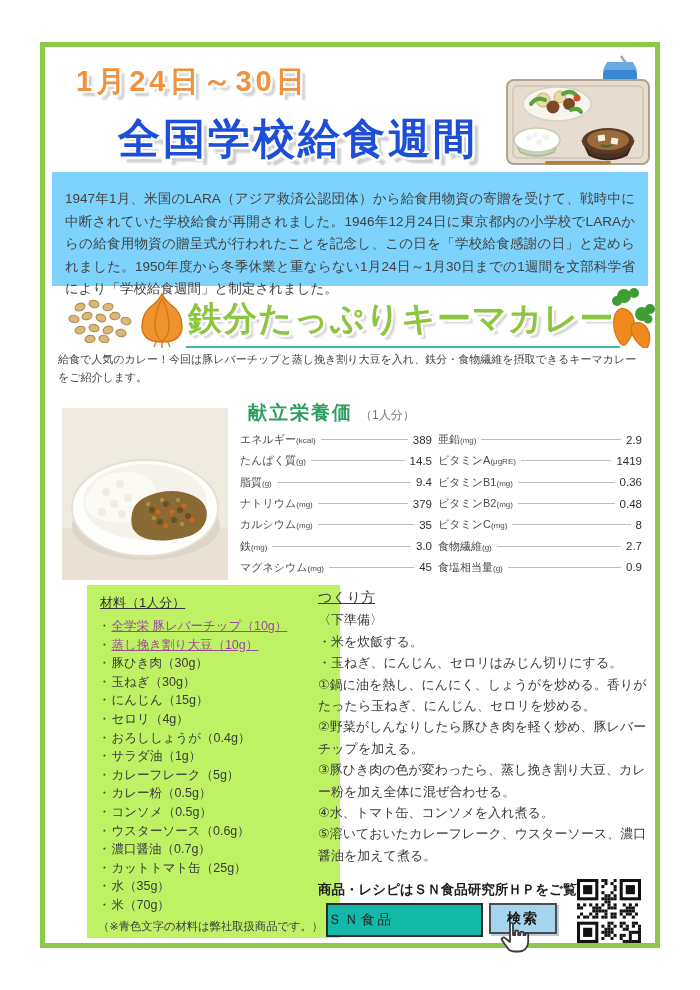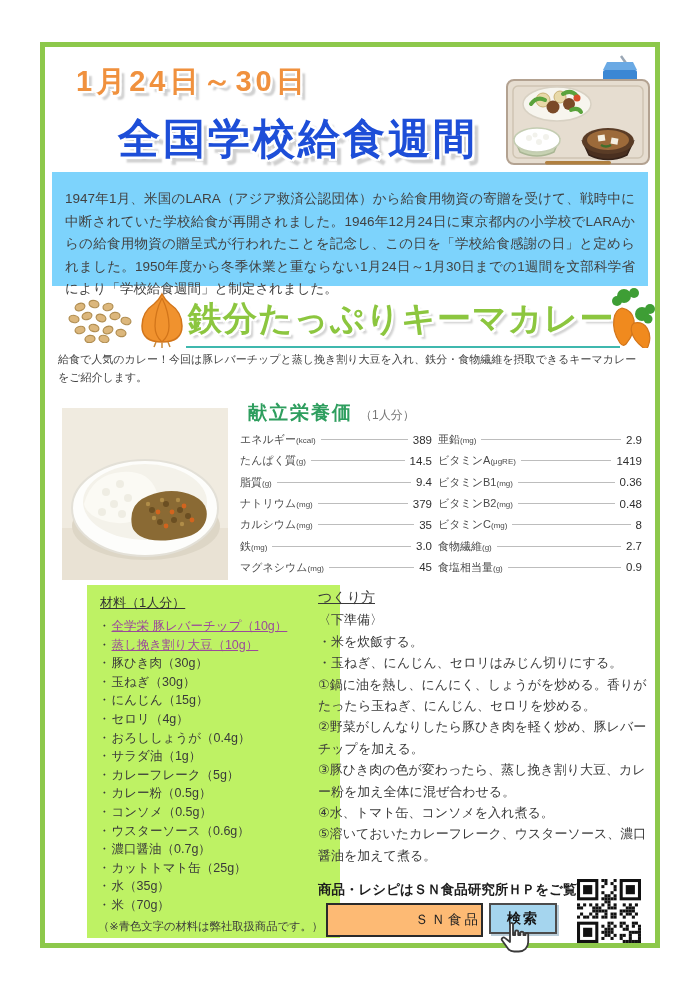--- a/index.html
+++ b/index.html
@@ -72,22 +72,22 @@
   
   .steps-col {
     position:absolute; left:318px; top:587px; width:336px;
     font-size:13px; line-height:21.4px; color:#3a3a3a;
   }
   .steps-title { font-size:14px; text-decoration:underline; margin-bottom:1px; }
   
   .footer-notice { position:absolute; left:318px; top:881px; font-size:13.5px; font-weight:bold; color:#1d1d1d; }
   .search-box {
     position:absolute; left:326px; top:903px; width:157px; height:34px;
-    border:2px solid #2a2a2a; background:#fdba74; box-sizing:border-box;
-    display:flex; align-items:center; justify-content:flex-end;
+    border:2px solid #2a2a2a; background:#14b8a6; box-sizing:border-box;
+    display:flex; align-items:center; justify-content:flex-start;
     font-size:13.5px; letter-spacing:3px; color:#222;
   }
   .search-btn {
     position:absolute; left:489px; top:903px; width:68px; height:31px;
     background:#a5d5ee; border:2px solid #4c4c4c; box-sizing:border-box;
     display:flex; align-items:center; justify-content:center;
     font-size:14px; font-weight:bold; letter-spacing:2px; color:#141414;
     box-shadow:2px 2px 0 #b9cdd9; cursor:pointer;
   }
   .cursor-hand { position:absolute; left:498px; top:921px; width:32px; height:34px; }

